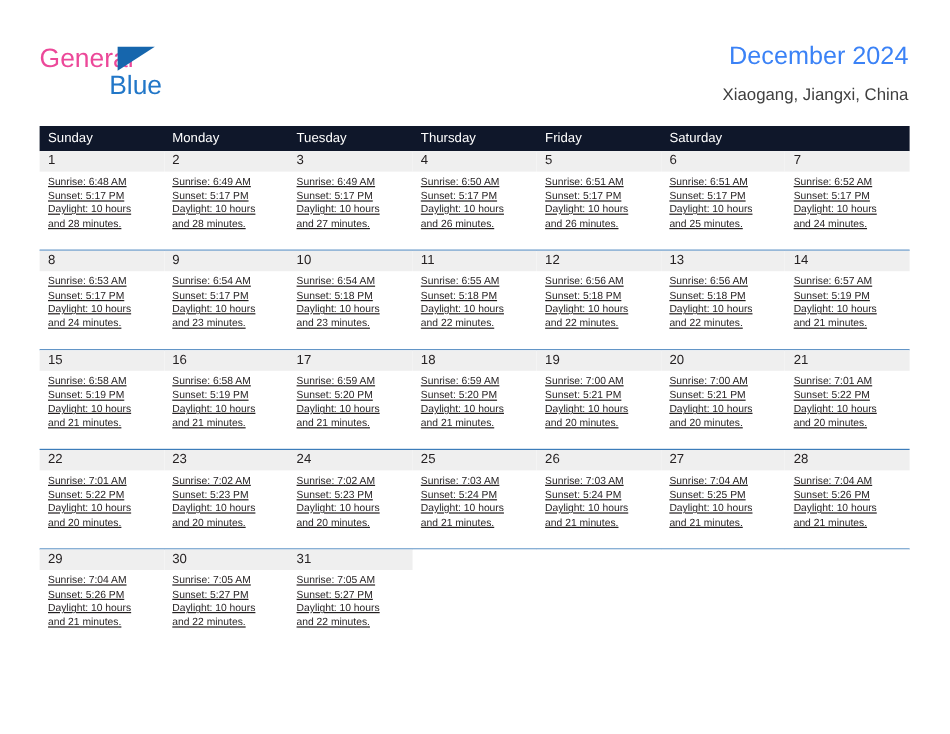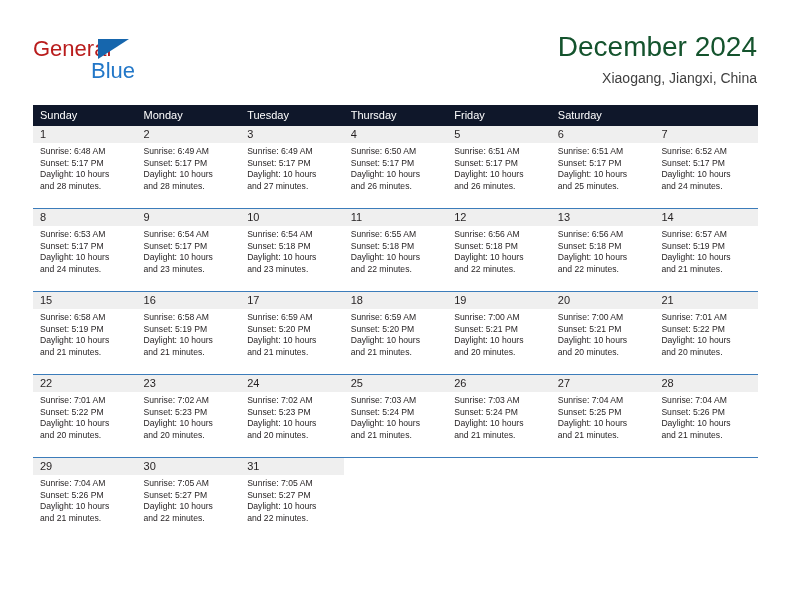--- a/index.html
+++ b/index.html
@@ -15,41 +15,41 @@
   
   .masthead{
     position:absolute;left:0;top:0;width:792px;height:98px;
   }
   .logo{
     position:absolute;left:33px;top:36px;
     width:140px;height:50px;
   }
   .logo-general{
     position:absolute;left:0;top:0;
-    font-size:22px;letter-spacing:0px;color:#b91c1c;
+    font-size:22px;letter-spacing:0px;color:#ec4899;
     font-family:"Liberation Sans", sans-serif;
   }
   .logo-blue{
     position:absolute;left:58px;top:22px;
     font-size:22px;color:#2277c8;
     font-family:"Liberation Sans", sans-serif;
   }
   .logo-tri{
     position:absolute;left:65px;top:3px;
     width:0;height:0;
     border-left:31px solid #1666ad;
     border-bottom:20px solid transparent;
   }
 
   .title-block{
     position:absolute;right:35px;top:30px;
     text-align:right;
   }
   .cal-title{
-    font-size:28px;font-weight:400;color:#14532d;
+    font-size:21px;font-weight:400;color:#3b82f6;
     line-height:34px;white-space:nowrap;
   }
   .cal-sub{
     font-size:14px;color:#404040;margin-top:6px;
     line-height:17px;white-space:nowrap;
   }
 
   
   .calendar{
     position:absolute;left:33px;top:105px;
@@ -91,20 +91,21 @@
     font-size:11px;
     line-height:17px;
     color:#231f20;
   }
   .cell.empty .daynum-band{background:#ffffff;}
   .cell .details{
     padding:3px 5px 0 7px;
     font-size:8.6px;
     line-height:11.6px;
     color:#231f20;
+    text-decoration:underline;
   }
   .cell .details div{white-space:nowrap;}
 </style>
 </head>
 <body>
 
 <div class="page">
 
   <div class="masthead">
 

